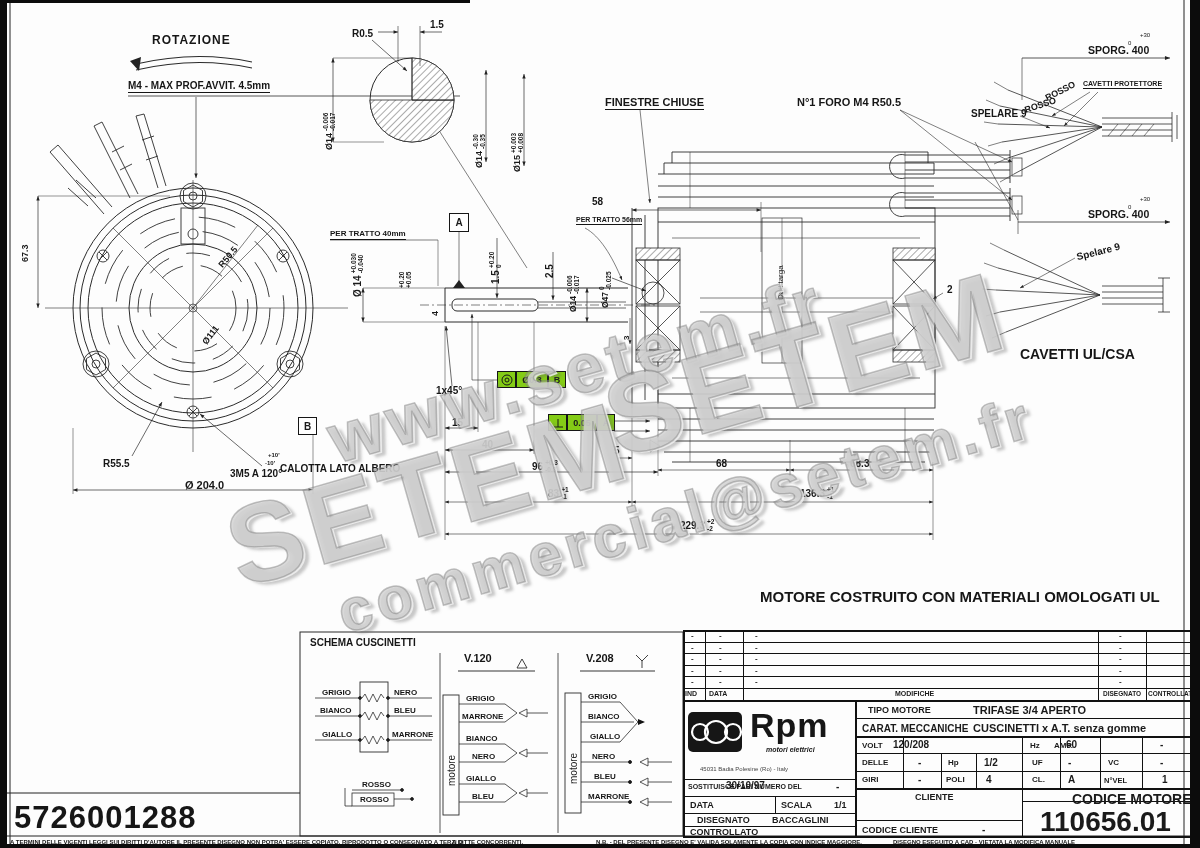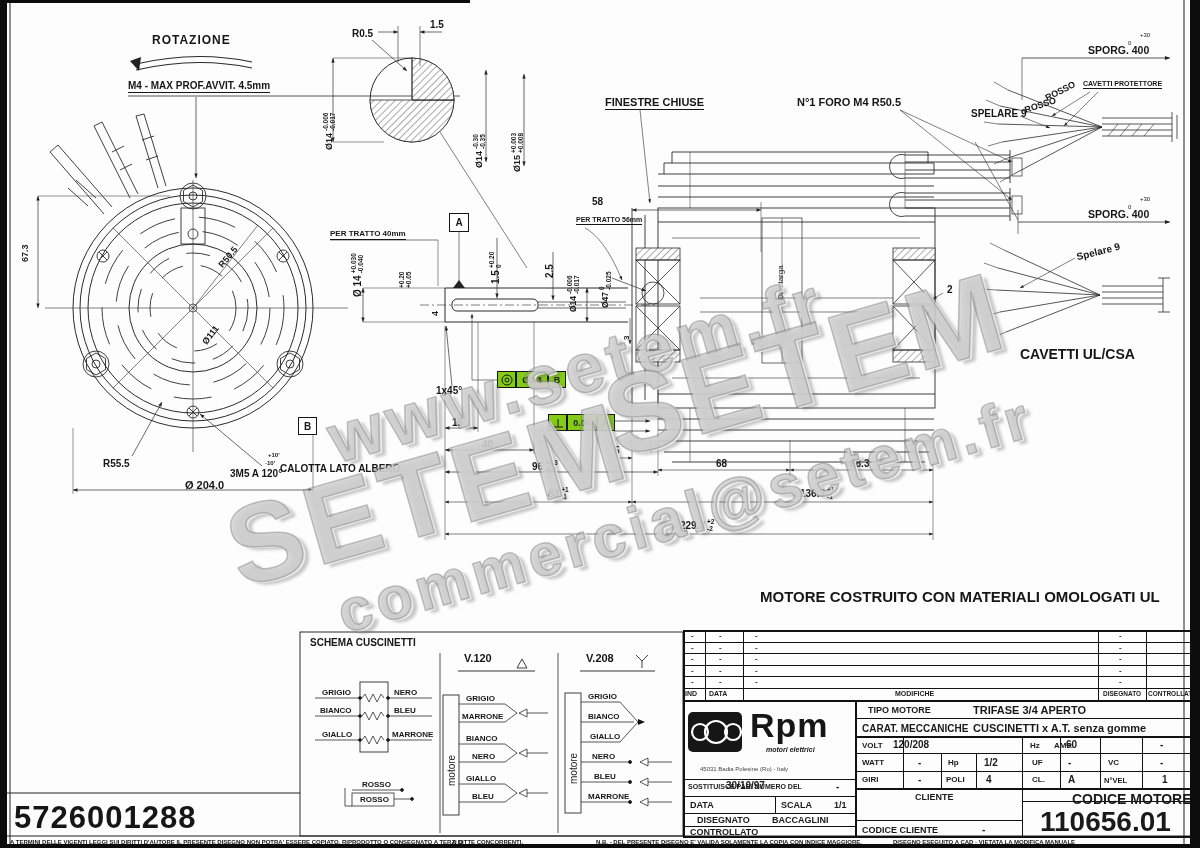--- a/index.html
+++ b/index.html
@@ -665,21 +665,21 @@
 <div class="celllbl" style="left:868px;top:705px;font-size:9px;">TIPO MOTORE</div>
 <div class="cellval" style="left:973px;top:704px;font-size:11px;">TRIFASE 3/4 APERTO</div>
 <div class="celllbl" style="left:862px;top:723px;font-size:10px;">CARAT. MECCANICHE</div>
 <div class="cellval" style="left:973px;top:722px;font-size:11px;">CUSCINETTI x A.T.  senza gomme</div>
 <div class="celllbl" style="left:862px;top:741px;">VOLT</div>
 <div class="cellval" style="left:893px;top:739px;">120/208</div>
 <div class="celllbl" style="left:1030px;top:741px;">Hz</div>
 <div class="cellval" style="left:1066px;top:739px;">60</div>
 <div class="celllbl" style="left:1042px;top:741px;margin-left:12px;">AMP.</div>
 <div class="cellval" style="left:1160px;top:739px;">-</div>
-<div class="celllbl" style="left:862px;top:758px;">WATT</div>
+<div class="celllbl" style="left:862px;top:758px;">DELLE</div>
 <div class="cellval" style="left:918px;top:757px;">-</div>
 <div class="celllbl" style="left:948px;top:758px;">Hp</div>
 <div class="cellval" style="left:984px;top:757px;">1/2</div>
 <div class="celllbl" style="left:1032px;top:758px;">UF</div>
 <div class="cellval" style="left:1068px;top:757px;">-</div>
 <div class="celllbl" style="left:1108px;top:758px;">VC</div>
 <div class="cellval" style="left:1160px;top:757px;">-</div>
 <div class="celllbl" style="left:862px;top:775px;">GIRI</div>
 <div class="cellval" style="left:918px;top:774px;">-</div>
 <div class="celllbl" style="left:946px;top:775px;">POLI</div>

